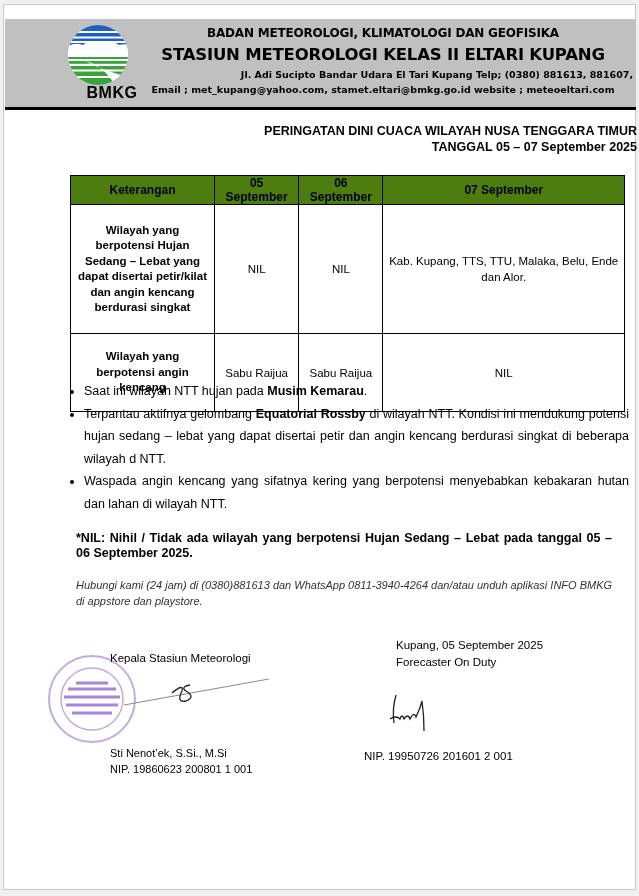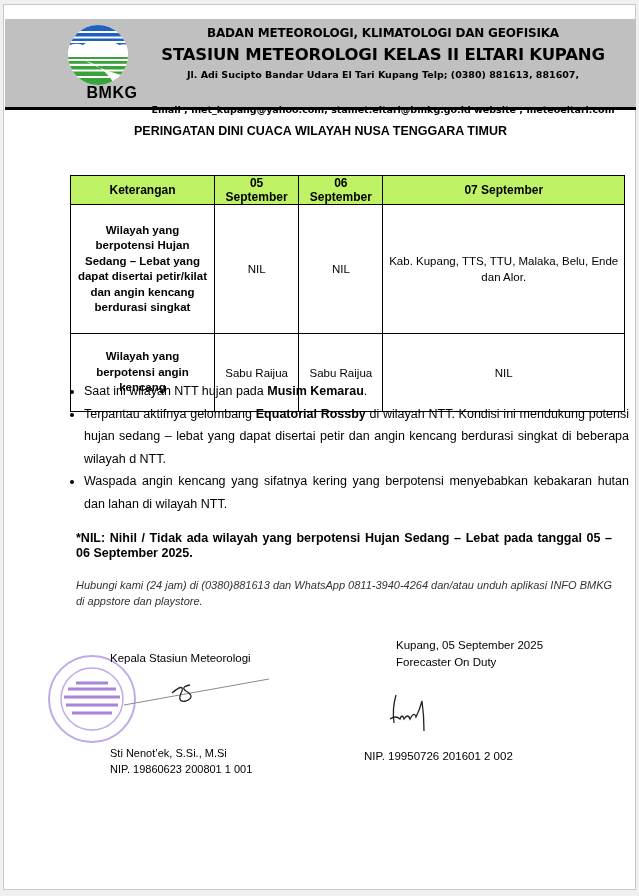--- a/index.html
+++ b/index.html
@@ -17,33 +17,33 @@
   }
   .logo { position: absolute; left: 58px; top: 6px; width: 70px; height: 80px; }
   .logo svg { display: block; }
   .logo-text {
     position: absolute; left: 14px; top: 59px; width: 70px; text-align: center;
     font-family: "Liberation Sans", sans-serif; font-weight: bold; font-size: 16px; color: #000; letter-spacing: 0.5px;
   }
   .org { position: absolute; left: 128px; top: 2px; width: 500px; text-align: center; font-family: "DejaVu Sans", sans-serif; }
   .org .l1 { font-size: 12px; font-weight: bold; letter-spacing: -0.2px; line-height: 22px; margin-top: 1px; }
   .org .l2 { font-size: 16.5px; font-weight: bold; letter-spacing: -0.2px; line-height: 22px; }
-  .org .l3 { font-size: 9.5px; font-weight: bold; line-height: 16px; margin-top: 1px; }
-  .org .l4 { font-size: 9.5px; font-weight: bold; line-height: 14px; margin-top: 20px; }
+  .org .l3 { font-size: 9.5px; font-weight: bold; line-height: 16px; margin-top: 1px; text-align: right; }
+  .org .l4 { font-size: 9.5px; font-weight: bold; line-height: 14px; }
 
-  .title { position: absolute; left: 0; width: 633px; text-align: center; font-weight: bold; font-size: 12.5px; }
+  .title { position: absolute; left: 0; width: 633px; text-align: right; font-weight: bold; font-size: 12.5px; }
   .t1 { top: 119px; }
   .t2 { top: 135px; }
 
   table.warn {
     position: absolute; left: 66px; top: 170px; width: 555px;
     border-collapse: collapse; font-size: 11.5px;
   }
   table.warn th, table.warn td { border: 1px solid #000; text-align: center; vertical-align: middle; padding: 0 4px; }
-  table.warn th { background: #bef264; font-weight: bold; font-size: 12px; height: 17px; }
+  table.warn th { background: #4d7c0f; font-weight: bold; font-size: 12px; height: 17px; }
   table.warn td.k { font-weight: bold; width: 135px; line-height: 15.5px; padding: 12px 4px; }
   table.warn tr.r1 td { height: 104px; }
   table.warn tr.r2 td { height: 53px; }
   td.wrap { line-height: 16px; }
 
   ul.notes { position: absolute; left: 66px; top: 375px; width: 545px; margin: 0; padding: 0 0 0 14px; font-size: 12.5px; line-height: 22.5px; text-align: justify; }
   ul.notes li { margin: 0; padding-left: 0; }
   .nil-note { position: absolute; left: 72px; top: 526px; width: 536px; font-size: 12.5px; font-weight: bold; line-height: 15px; text-align: justify; text-align-last: left; }
   .contact { position: absolute; left: 72px; top: 572px; width: 540px; font-size: 11px; font-style: italic; color: #333; line-height: 16px; }
 
@@ -88,20 +88,21 @@
     </div>
     <div class="org">
       <div class="l1">BADAN METEOROLOGI, KLIMATOLOGI DAN GEOFISIKA</div>
       <div class="l2">STASIUN METEOROLOGI KELAS II ELTARI KUPANG</div>
       <div class="l3">Jl. Adi Sucipto Bandar Udara El Tari Kupang Telp; (0380) 881613, 881607,</div>
       <div class="l4">Email ; met_kupang@yahoo.com,  stamet.eltari@bmkg.go.id   website ; meteoeltari.com</div>
     </div>
   </div>
 
   <div class="title t1">PERINGATAN DINI CUACA WILAYAH NUSA TENGGARA TIMUR</div>
+  <div class="title t2">TANGGAL 05 – 07 September 2025</div>
 
   <table class="warn">
     <thead>
       <tr>
         <th>Keterangan</th>
         <th>05 September</th>
         <th>06 September</th>
         <th>07 September</th>
       </tr>
     </thead>
@@ -148,16 +149,16 @@
   </div>
 
   <div class="sr-top">
     <div>Kupang, 05 September 2025</div>
     <div>Forecaster On Duty</div>
   </div>
   <svg class="sig-right-scribble" viewBox="0 0 50 46">
     <path d="M10 6 Q6 20 8 34 M4 30 Q10 26 14 30 Q16 24 18 30 Q22 24 24 30 Q28 22 30 28 Q34 20 36 12 Q38 26 38 42" stroke="#222" stroke-width="1.3" fill="none"></path>
   </svg>
   <div class="sr-name">
-    <div>NIP. 19950726 201601 2 002</div>
+    <div>NIP. 19950726 201601 2 001</div>
   </div>
 
 </div>
 
 </body></html>

